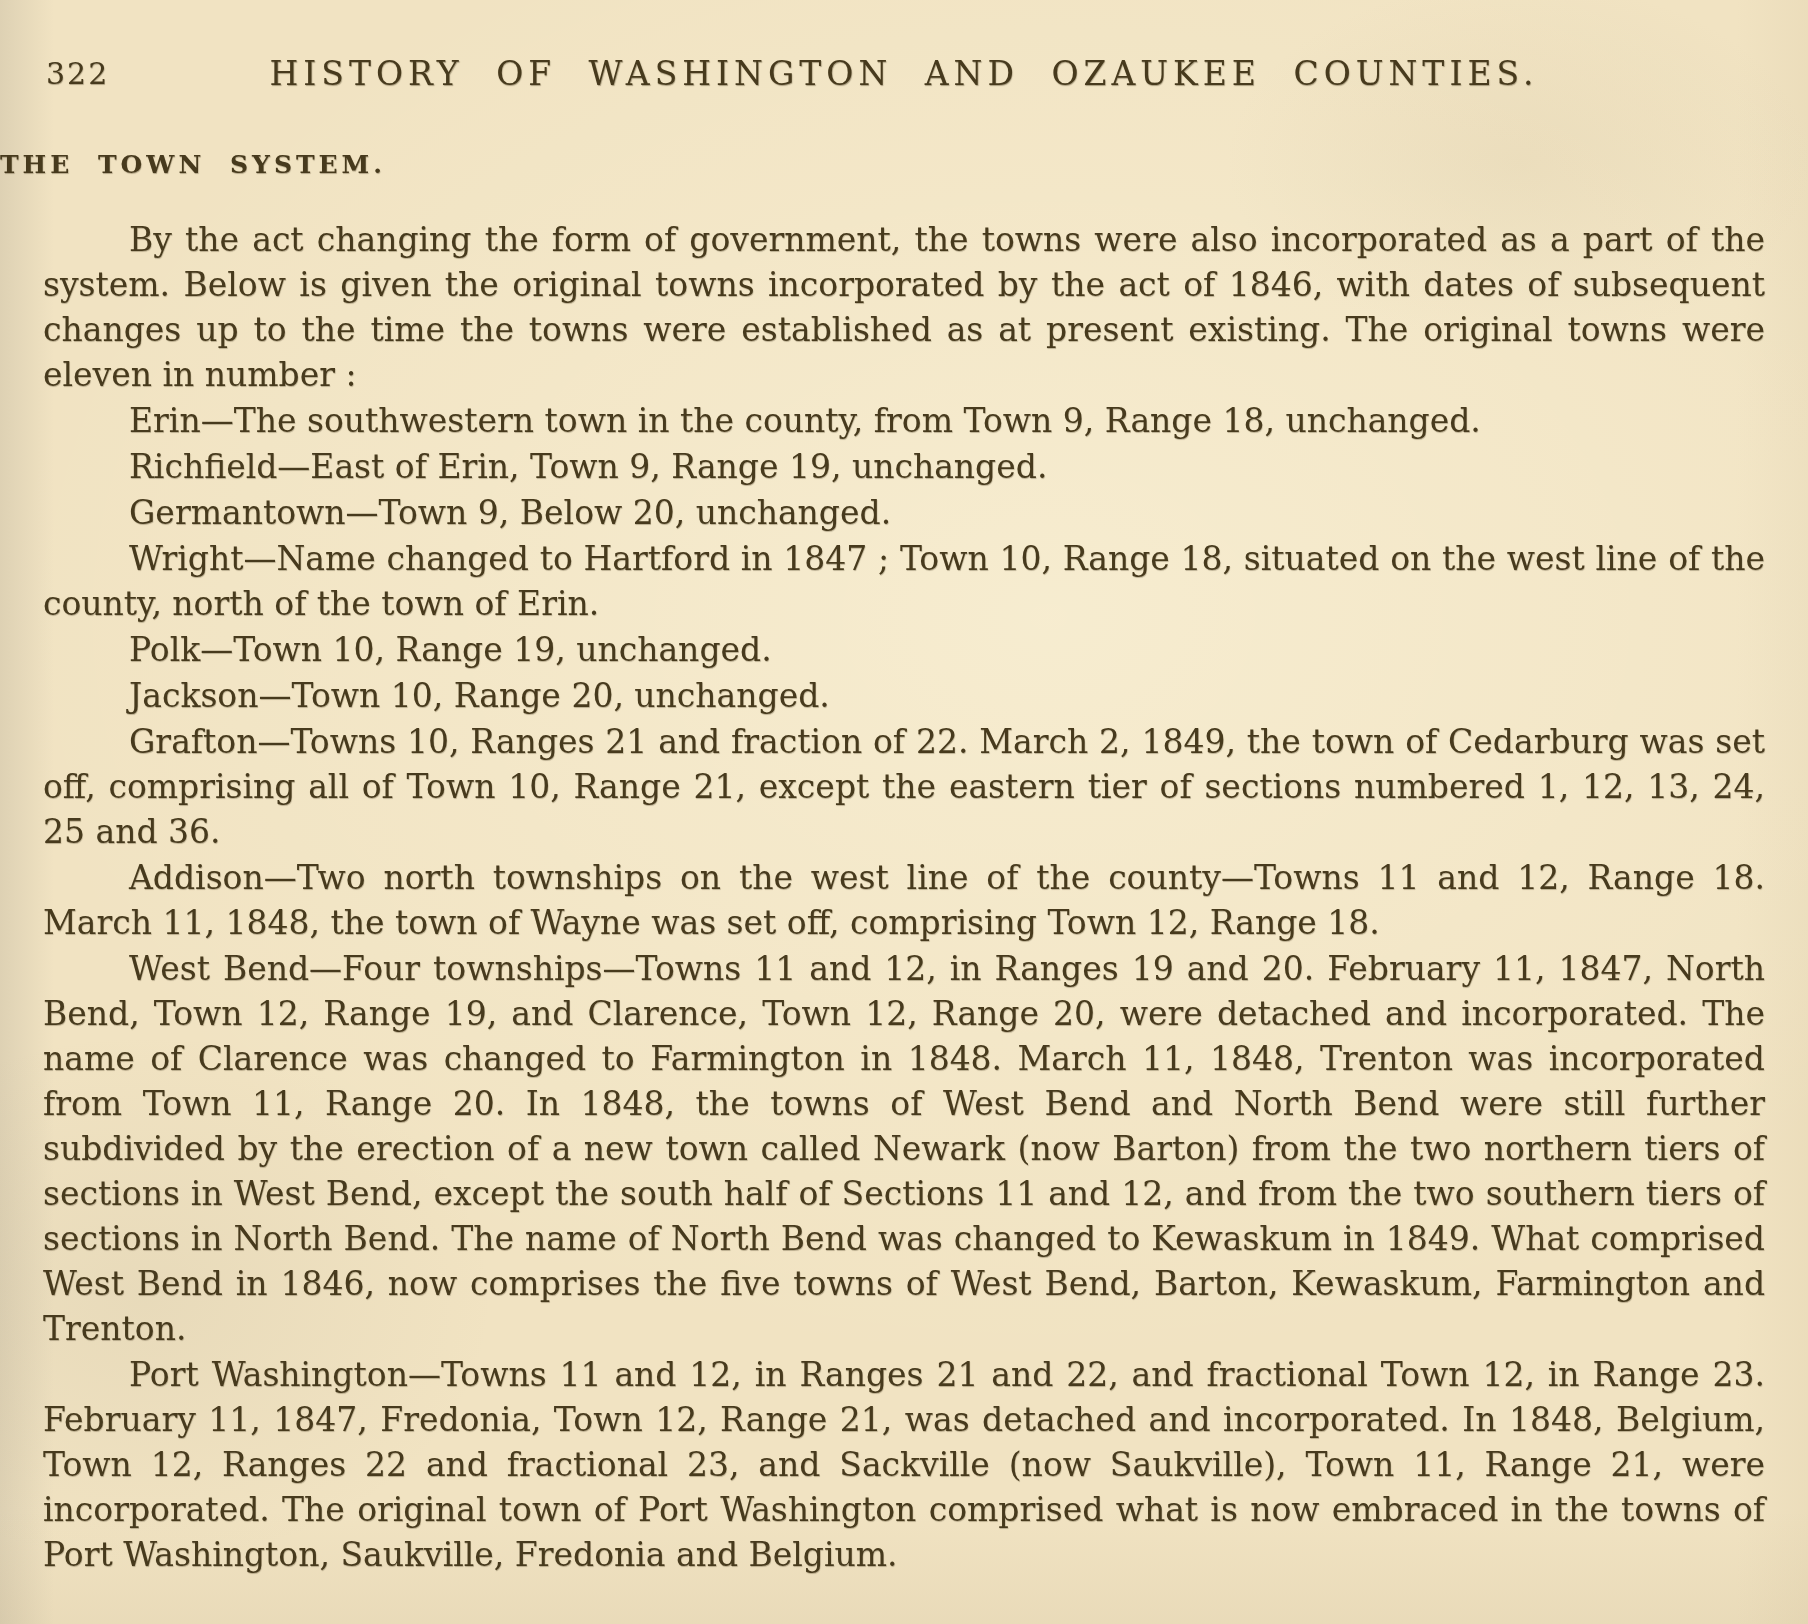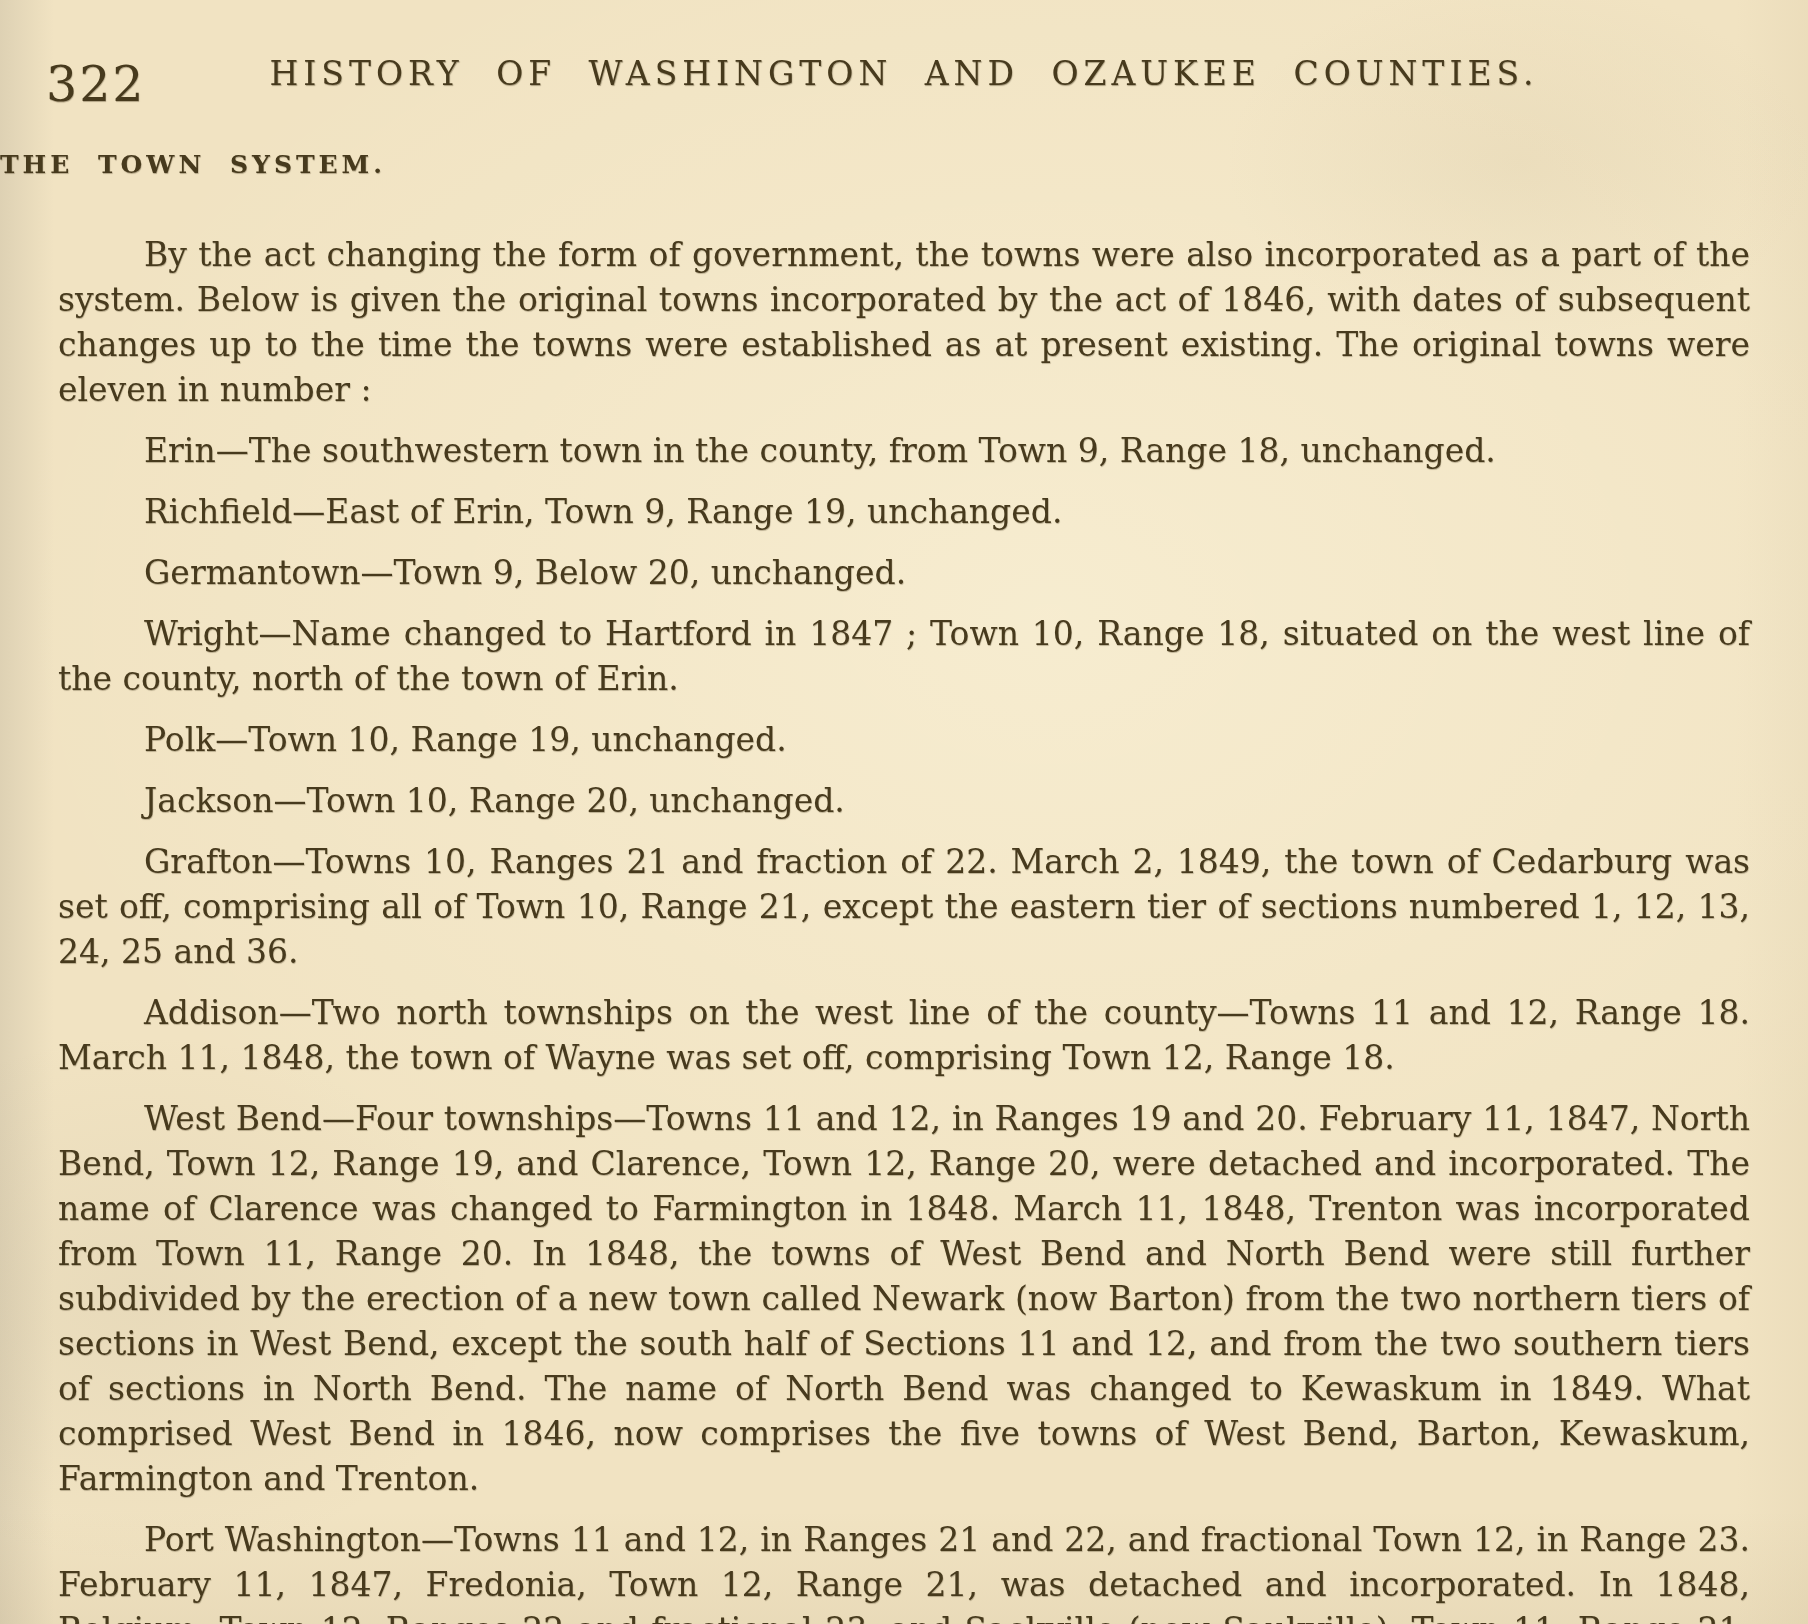--- a/index.html
+++ b/index.html
@@ -30,21 +30,21 @@
     top: 54px;
     left: 0;
     right: 0;
     height: 46px;
   }
 
   .page-num {
     position: absolute;
     left: 46px;
     top: 2px;
-    font-size: 49px;
+    font-size: 30px;
     letter-spacing: 2px;
     text-shadow: 0.5px 0.8px 0.8px rgba(62, 50, 22, 0.35);
   }
 
   .running-title {
     display: block;
     text-align: center;
     font-size: 33px;
     font-weight: normal;
     letter-spacing: 5px;
@@ -72,21 +72,21 @@
     top: 216px;
     left: 42px;
     width: 1724px;
     font-size: 33px;
     line-height: 45px;
     text-align: justify;
     text-shadow: 0.5px 0.8px 0.7px rgba(62, 50, 22, 0.30);
   }
 
   .body-text p {
-    margin: 16px;
+    margin: 1px;
     padding: 0;
     text-indent: 86px;
   }
 </style>
 </head>
 <body>
 
 <div class="page">
 
   <header class="running-head">

